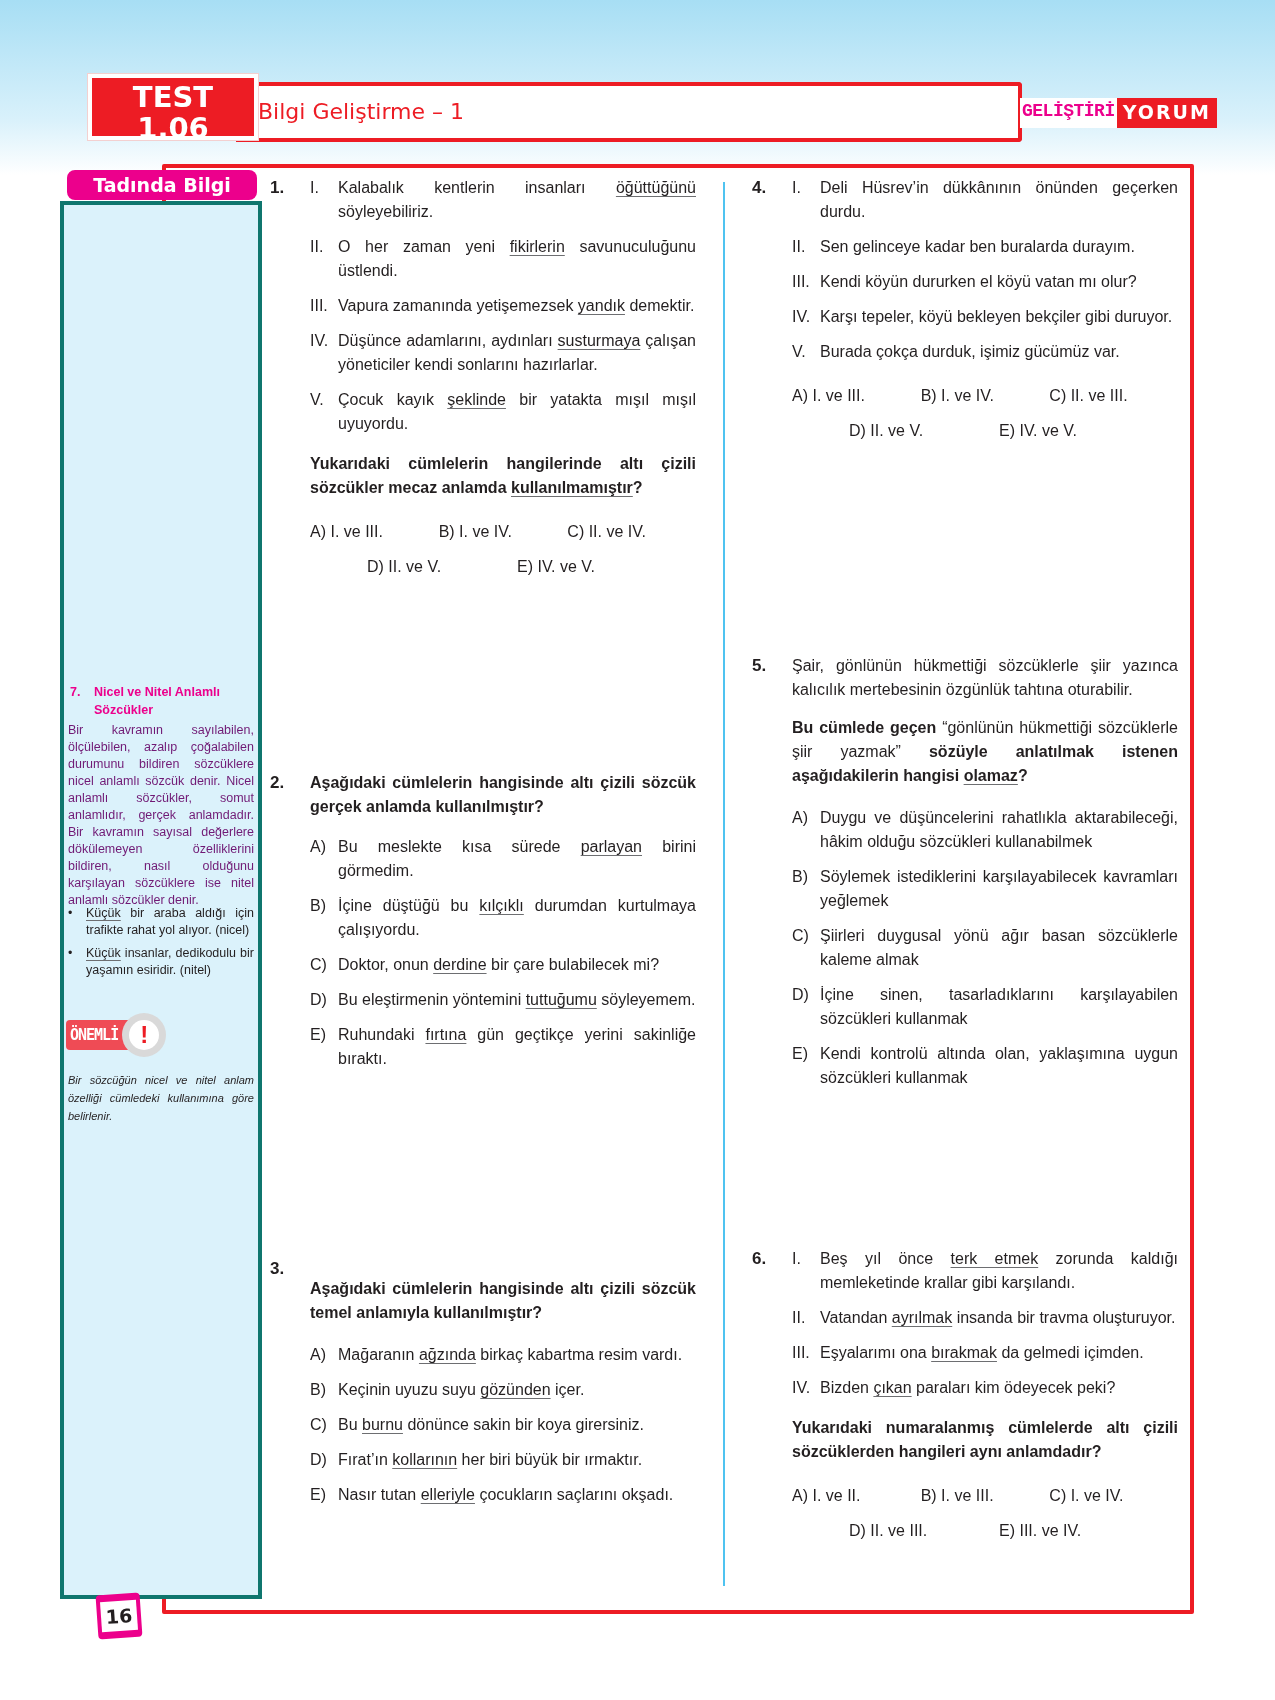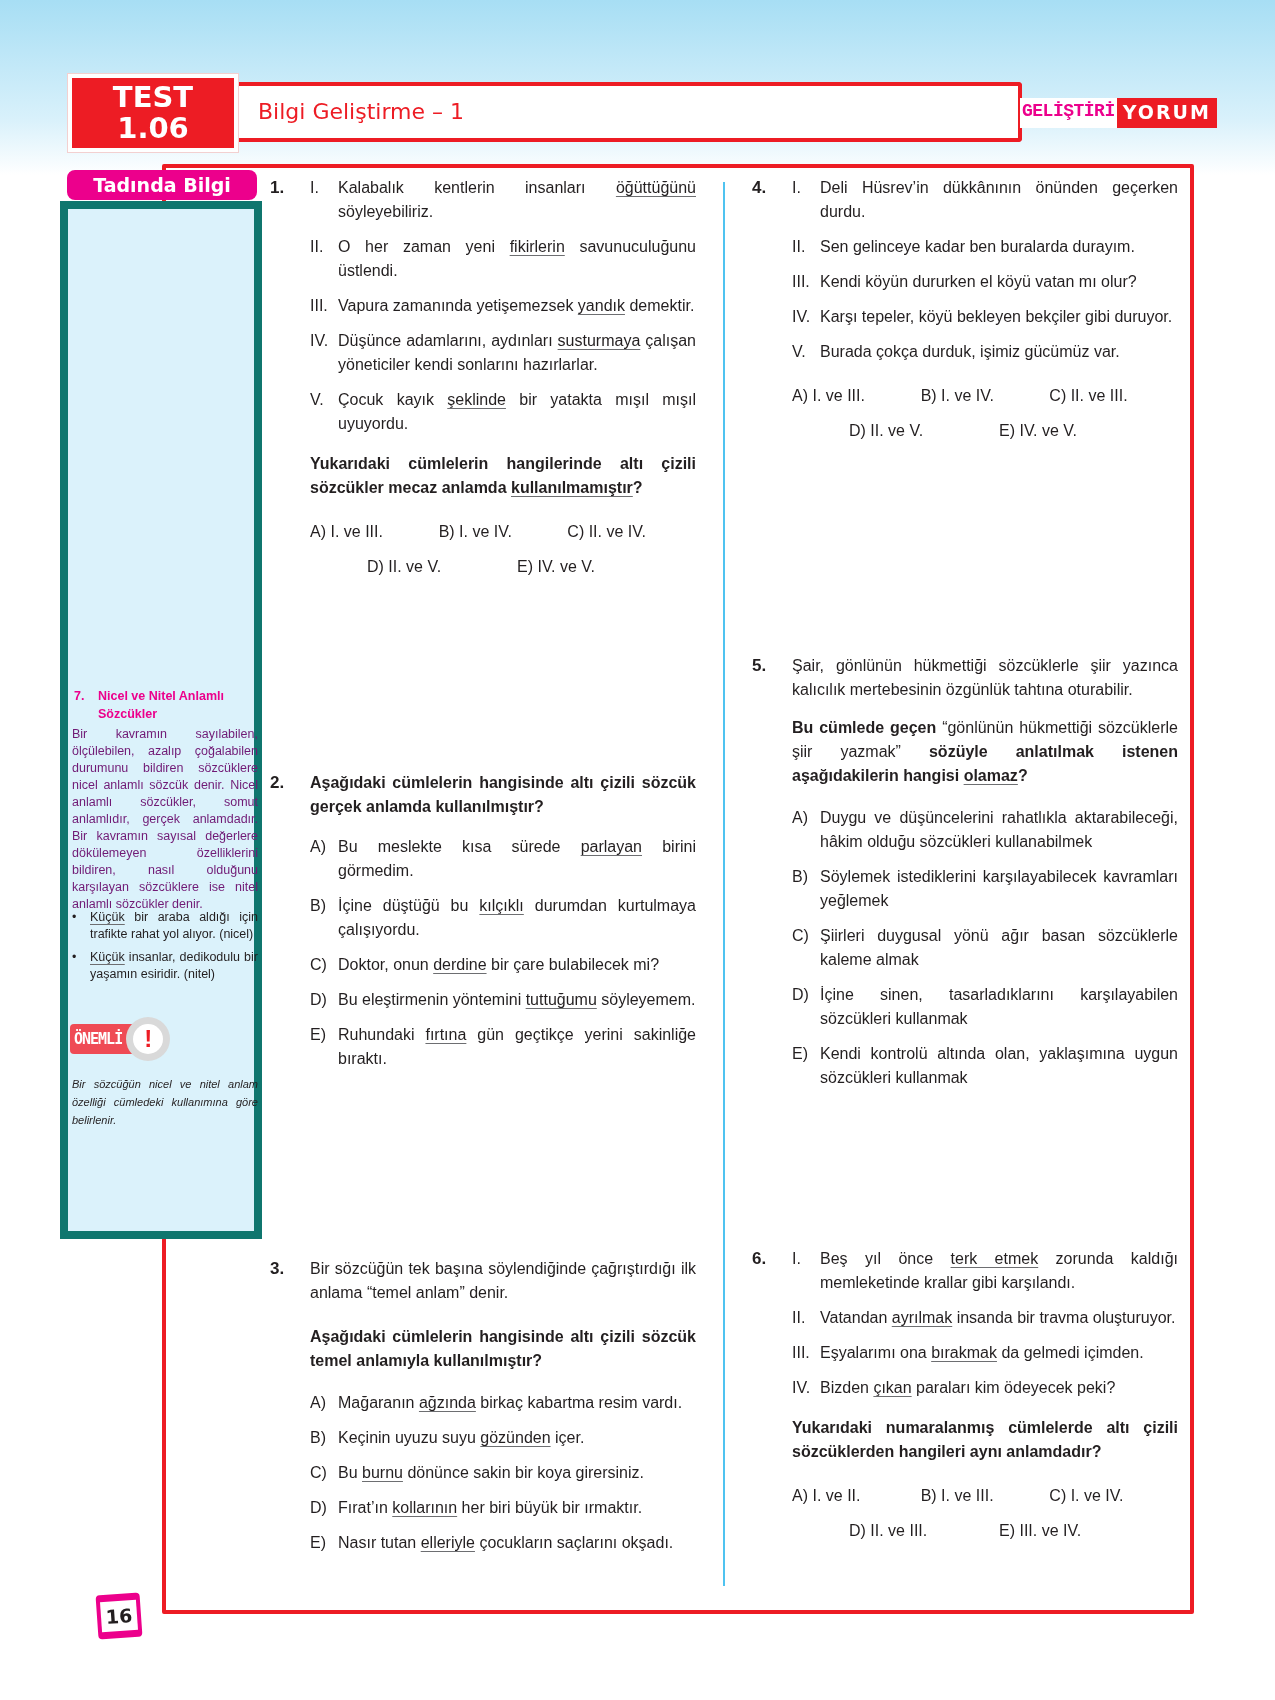--- a/index.html
+++ b/index.html
@@ -8,21 +8,21 @@
     position: relative;
     font-family: "Liberation Sans", sans-serif;
     color: #231f20;
     background: linear-gradient(to bottom, #a7def4 0px, #d9f1fb 120px, #ffffff 175px, #ffffff 100%);
     overflow: hidden;
   }
   .abs { position: absolute; }
 
   
   .test-badge {
-    left: 68px; top: 74px; width: 170px; height: 78px;
+    left: 88px; top: 74px; width: 170px; height: 66px;
     background: #ed1c24; border: 4px solid #fff;
     box-shadow: 0 0 0 1px #f3d0d0;
     color: #fff; text-align: center; font-weight: bold;
     font-family: "DejaVu Sans", sans-serif;
     font-size: 29px; line-height: 31px; padding-top: 4px;
     z-index: 3;
   }
   .title-bar {
     left: 236px; top: 82px; width: 786px; height: 60px;
     border: 4px solid #ed1c24; border-left: none; background: #fff;
@@ -53,22 +53,22 @@
   }
 
   
   .sidebar-tab {
     left: 67px; top: 170px; width: 190px; height: 30px;
     background: #ec008c; border-radius: 8px; color: #fff;
     font-weight: bold; font-size: 19px; text-align: center; line-height: 30px;
     font-family: "DejaVu Sans", sans-serif; z-index: 4;
   }
   .sidebar {
-    left: 60px; top: 201px; width: 202px; height: 1038px;
-    border: 8px solid #0f766e; background: #dbf2fb; z-index: 3;
+    left: 60px; top: 201px; width: 202px; height: 1398px;
+    border: 4px solid #0f766e; background: #dbf2fb; z-index: 3;
   }
   .sb-head {
     position: absolute; left: 6px; top: 478px; width: 184px;
     color: #ec008c; font-weight: bold; font-size: 12.5px; line-height: 18px;
   }
   .sb-head .n { display: inline-block; width: 24px; }
   .sb-head .t2 { padding-left: 24px; display: block; }
   .sb-body {
     position: absolute; left: 4px; top: 517px; width: 186px;
     font-size: 12.5px; line-height: 17px; text-align: justify; color: #701a75;
@@ -248,21 +248,20 @@
           <span class="rn">E)</span>
           <span class="tx"><span>Ruhundaki </span><span class="u">fırtına</span><span> gün geçtikçe yerini sakinliğe bıraktı.</span></span>
         </div>
     </div>
   </div>
 </div>
 
 <div class="q" style="left:270px; top:1257px;">
   <span class="num">3.</span>
   <div class="content">
-    <div class="intro">Bir sözcüğün tek başına söylendiğinde çağrıştırdığı ilk anlama “temel anlam” denir.</div>
     <div class="stem-first" style="margin-top:20px;">Aşağıdaki cümlelerin hangisinde altı çizili sözcük temel anlamıyla kullanılmıştır?</div>
     <div class="opts" style="margin-top:18px;">
       <div class="it">
           <span class="rn">A)</span>
           <span class="tx"><span>Mağaranın </span><span class="u">ağzında</span><span> birkaç kabartma resim vardı.</span></span>
         </div>
       <div class="it">
           <span class="rn">B)</span>
           <span class="tx"><span>Keçinin uyuzu suyu </span><span class="u">gözünden</span><span> içer.</span></span>
         </div>

